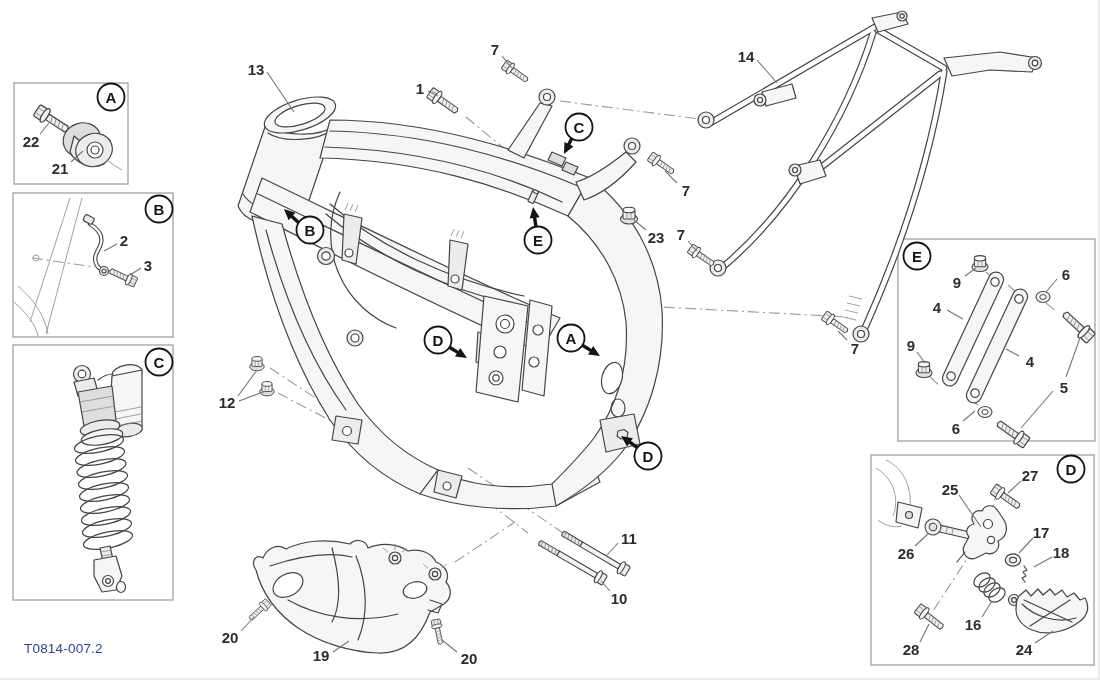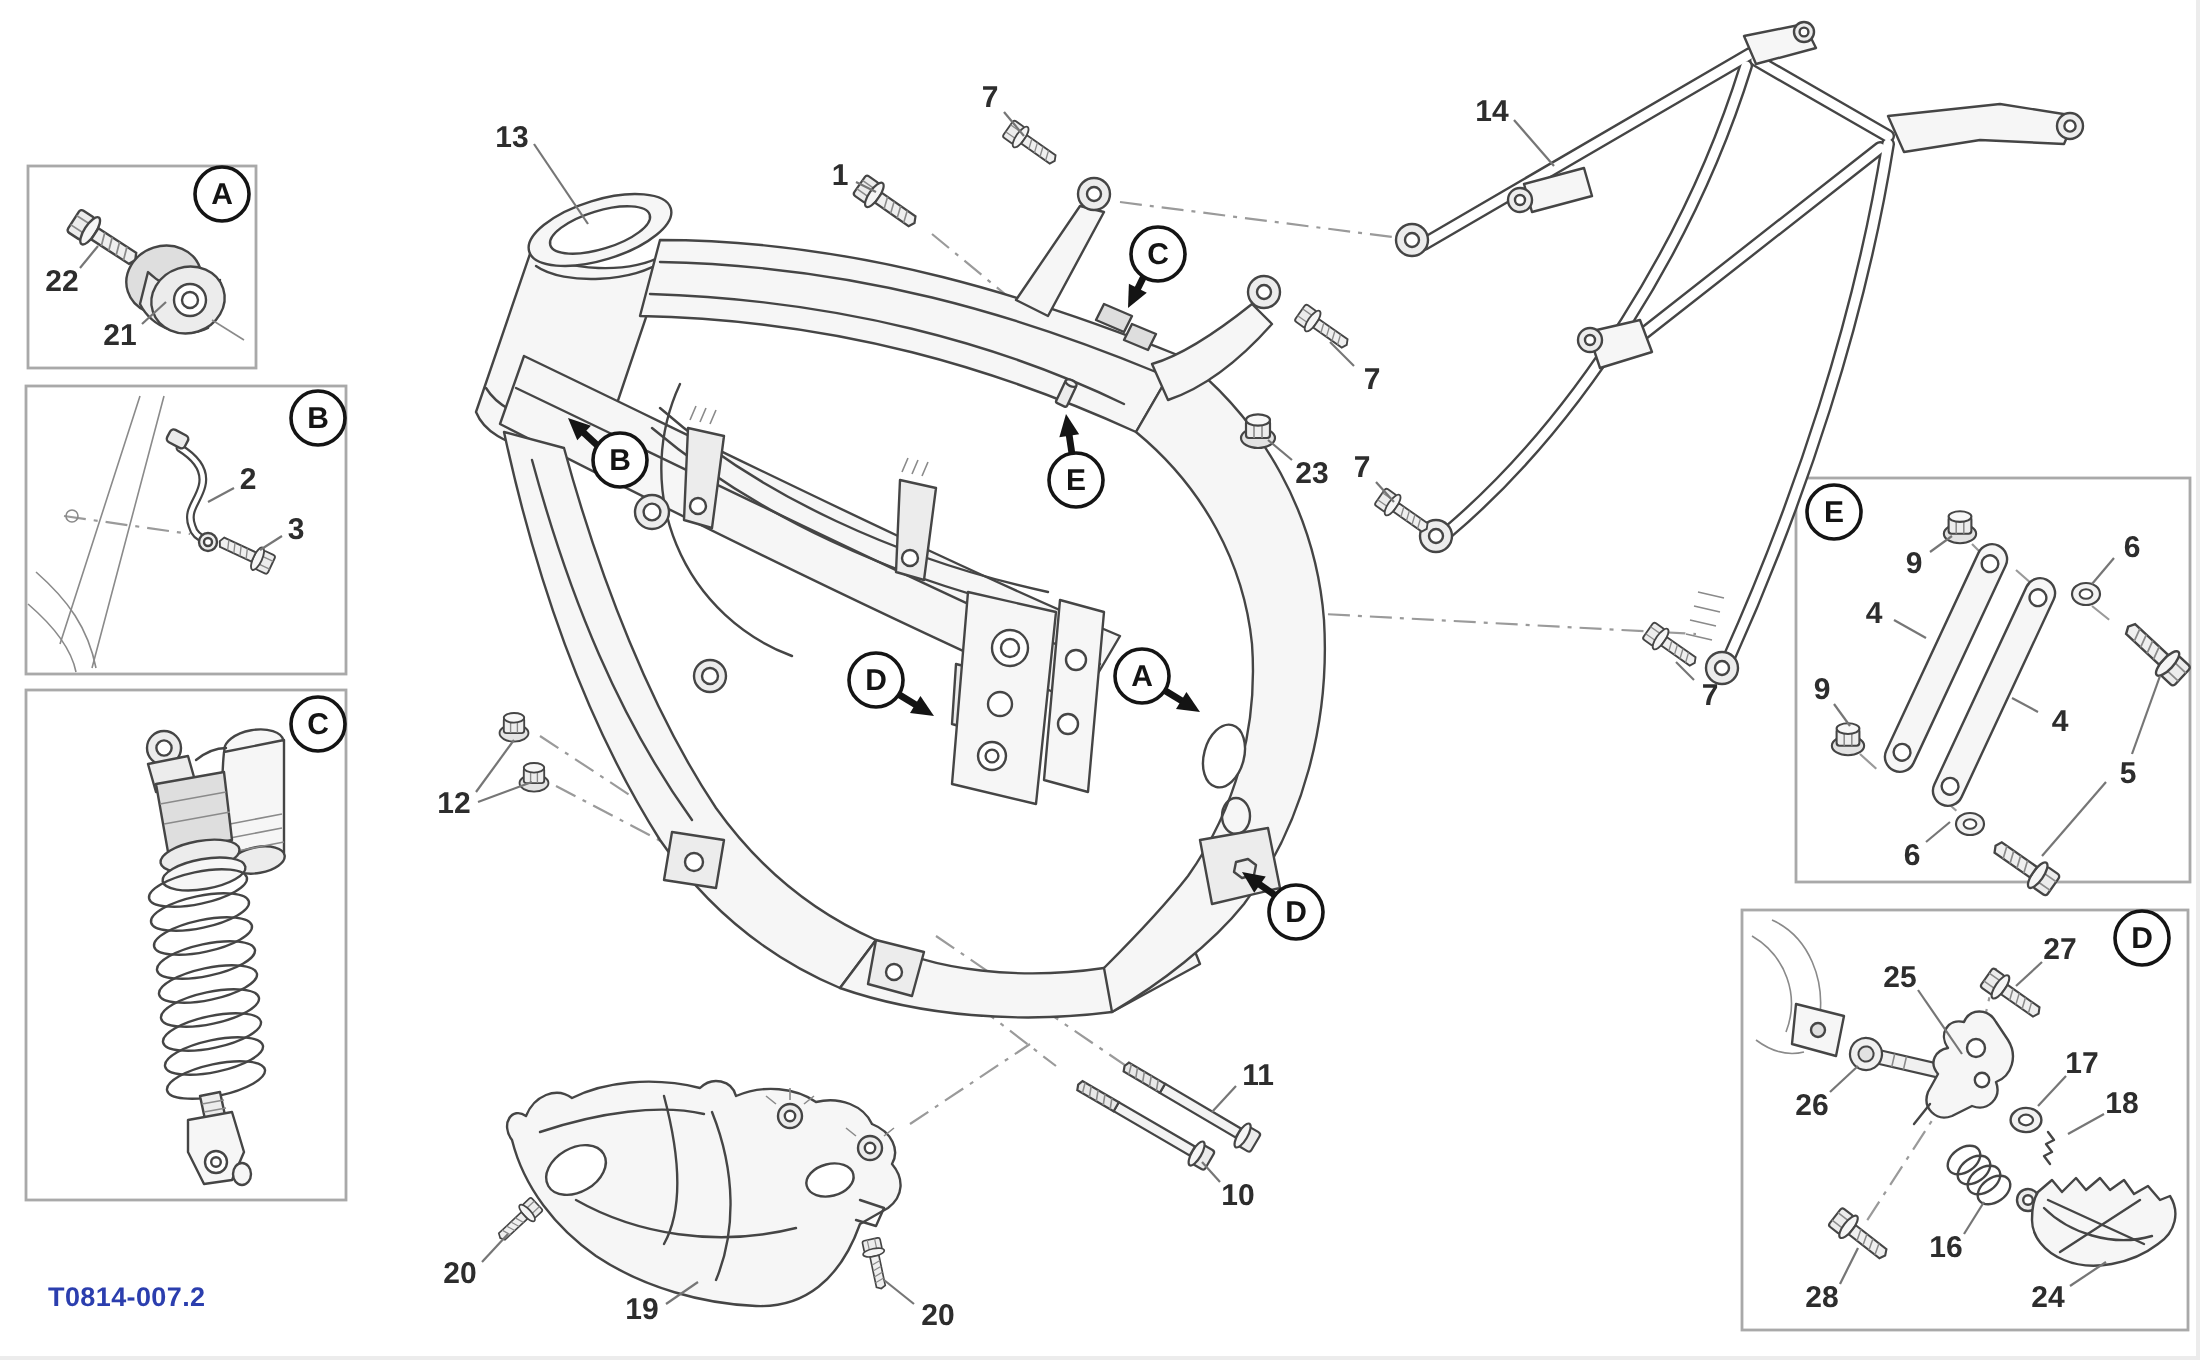--- a/index.html
+++ b/index.html
@@ -2,21 +2,21 @@
 <html><head>
 <meta charset="utf-8">
 <style>
   html,body{margin:0;padding:0;background:#ffffff;}
   .stage{
     position:relative;width:1100px;height:680px;background:#ffffff;
     font-family:"Liberation Sans",sans-serif;overflow:hidden;box-sizing:border-box;
     border-right:2px solid #ececec;border-bottom:2px solid #ececec;
   }
   svg{display:block;font-family:"Liberation Sans",sans-serif;}
-  .docnum{position:absolute;left:24px;top:641px;font-size:13.5px;font-weight:bold;letter-spacing:0.2px;}
+  .docnum{position:absolute;left:24px;top:641px;font-size:13.5px;font-weight:normal;letter-spacing:0.2px;}
   .art{stroke:#454545;stroke-width:1.2;fill:none;stroke-linejoin:round;stroke-linecap:round;}
   .fillw{fill:#ffffff;}
   .filla{fill:#f6f6f6;}
   .fillb{fill:#ececec;}
   .fillc{fill:#dedede;}
   .thin{stroke:#8a8a8a;stroke-width:0.8;}
   .dashdot{stroke:#9a9a9a;stroke-width:1.1;fill:none;stroke-dasharray:11 4 2 4;}
   text.callout{font-weight:bold;font-size:15px;}
 </style>
 </head>

